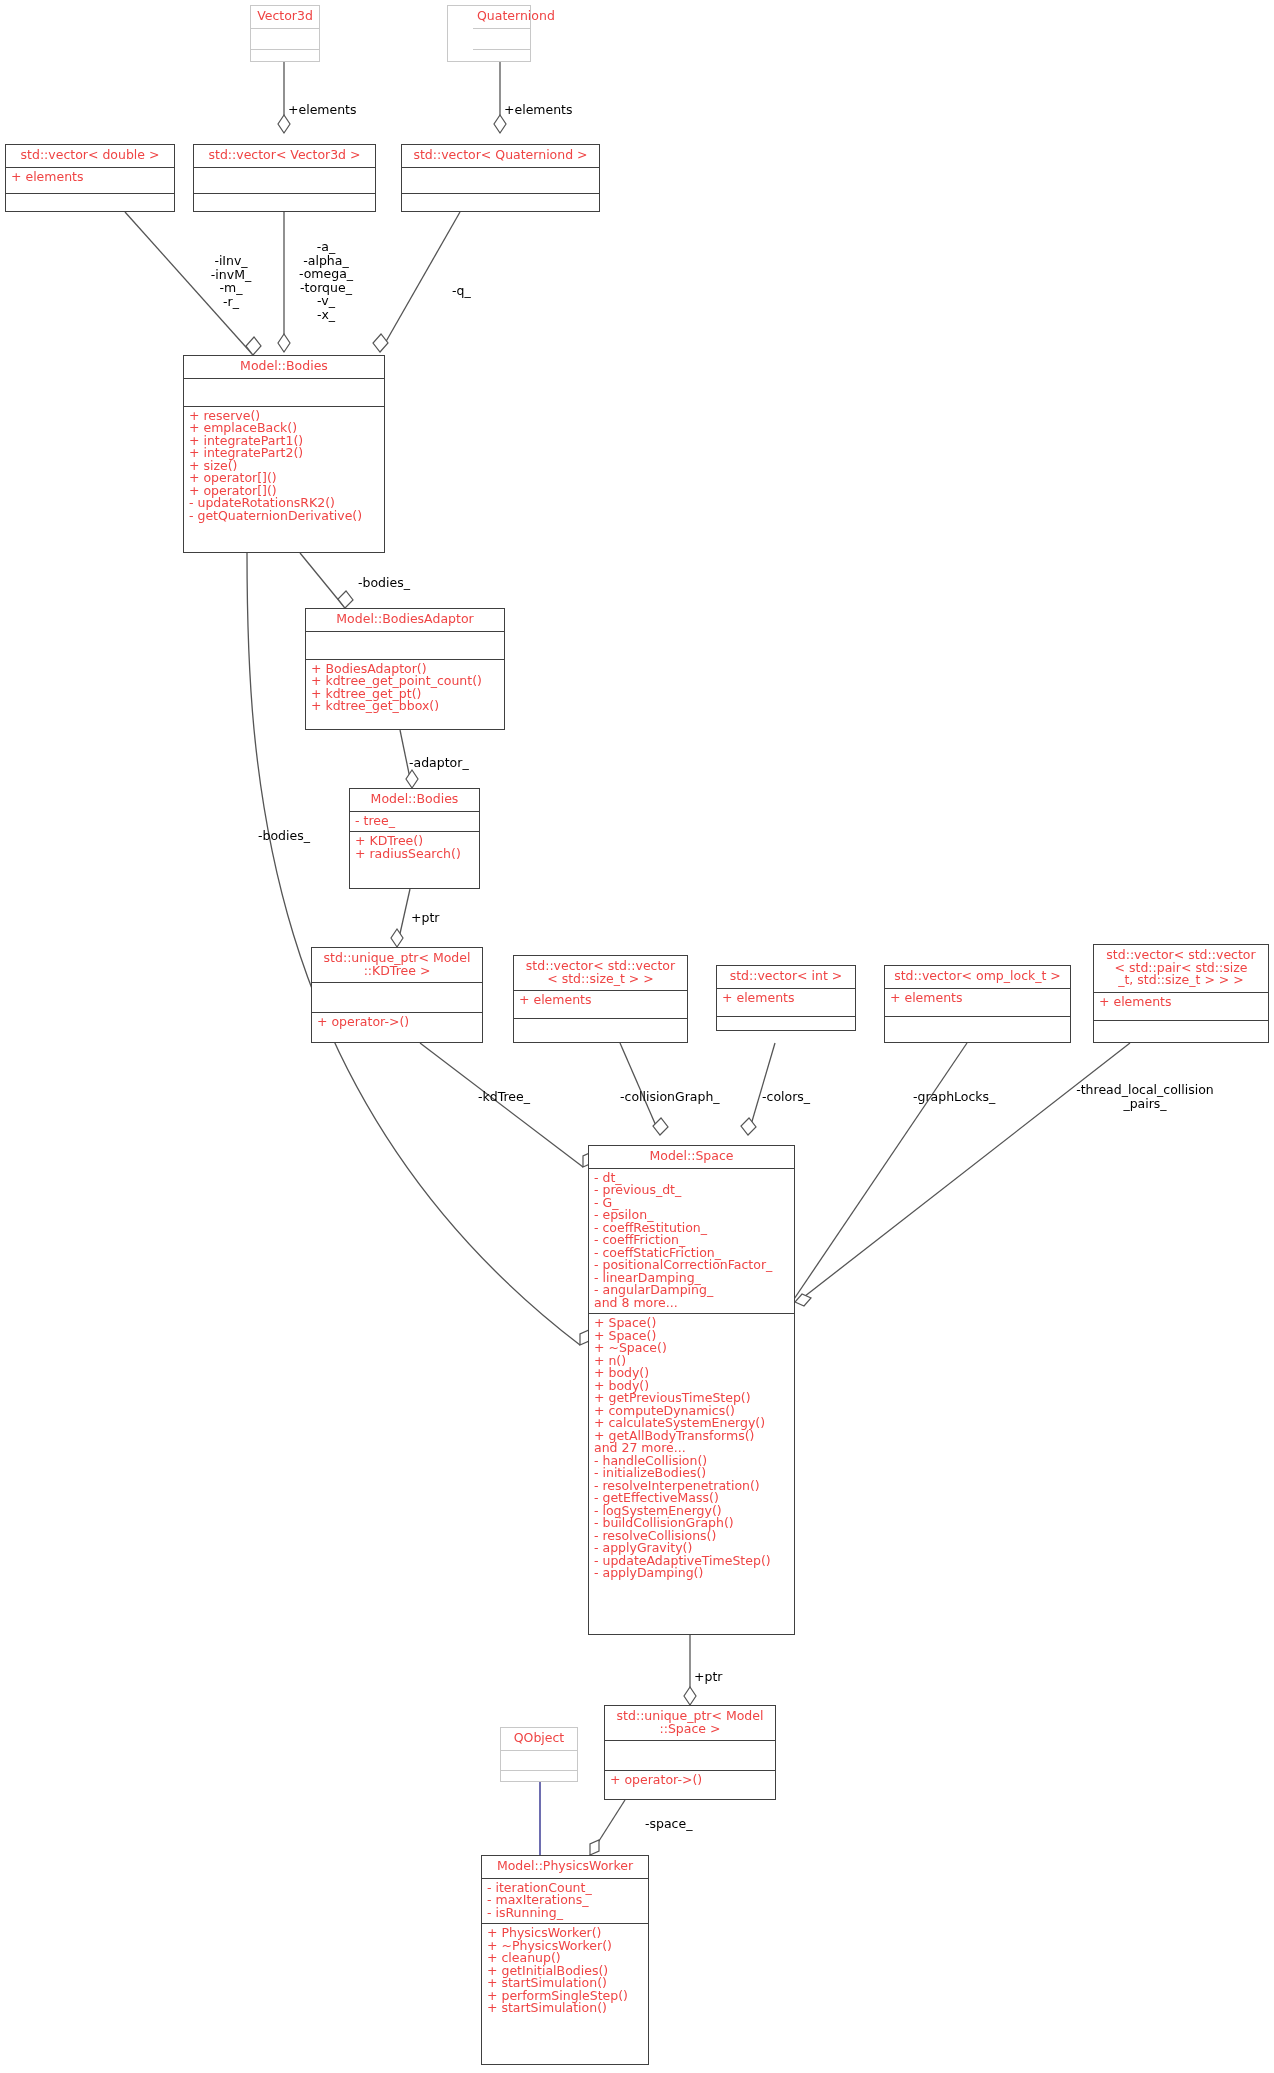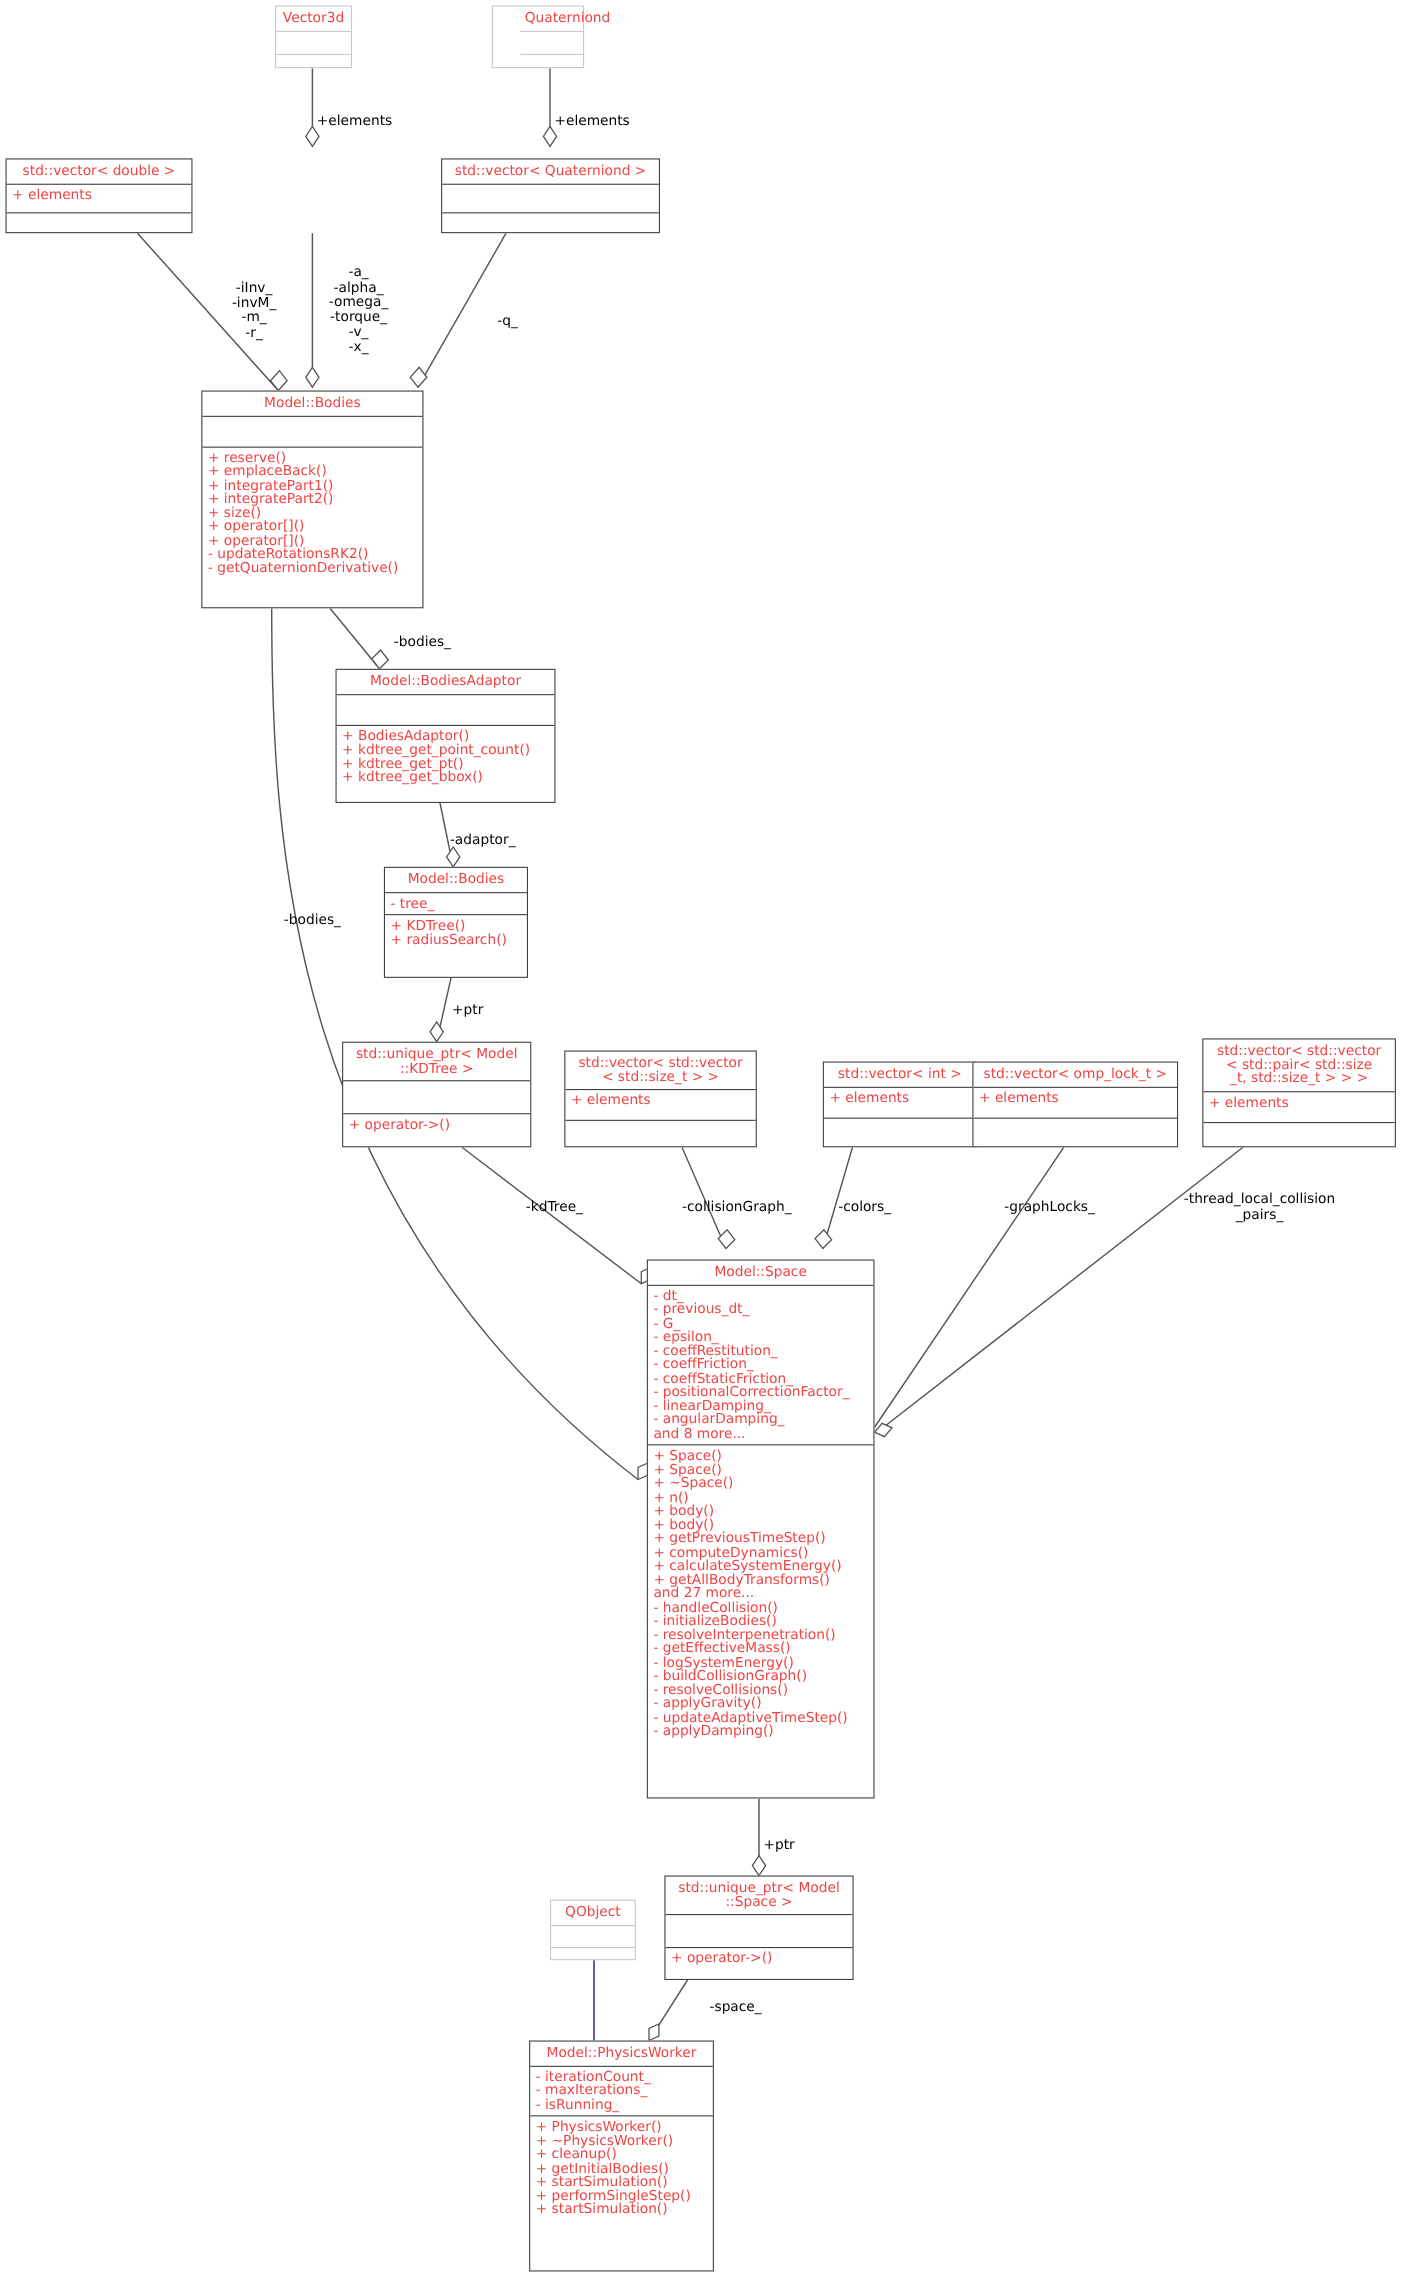--- a/index.html
+++ b/index.html
@@ -156,20 +156,25 @@
     <div class="attrs" style="height:13px;"></div>
     <div class="ops" style="height:13px;"></div>
   </div>
 
   <div class="umlbox" style="left:5px; top:144px; width:170px; height:68px;">
     <div class="title">std::vector&lt; double &gt;</div>
     <div class="attrs" style="height:18px;">+ elements</div>
     <div class="ops" style="height:16px;"></div>
   </div>
 
+  <div class="umlbox" style="left:193px; top:144px; width:183px; height:68px;">
+    <div class="title">std::vector&lt; Vector3d &gt;</div>
+    <div class="attrs" style="height:18px;"></div>
+    <div class="ops" style="height:16px;"></div>
+  </div>
 
   <div class="umlbox" style="left:401px; top:144px; width:199px; height:68px;">
     <div class="title">std::vector&lt; Quaterniond &gt;</div>
     <div class="attrs" style="height:18px;"></div>
     <div class="ops" style="height:16px;"></div>
   </div>
 
   <div class="umlbox" style="left:183px; top:355px; width:202px; height:198px;">
     <div class="title">Model::Bodies</div>
     <div class="attrs" style="height:20px;"></div>
@@ -195,21 +200,21 @@
     <div class="ops"><span class="row">+ operator-&gt;()</span></div>
   </div>
 
   <div class="umlbox" style="left:513px; top:955px; width:175px; height:88px;">
     <div class="title">std::vector&lt; std::vector
 &lt; std::size_t &gt; &gt;</div>
     <div class="attrs" style="height:20px;">+ elements</div>
     <div class="ops" style="height:18px;"></div>
   </div>
 
-  <div class="umlbox" style="left:748px; top:965px; width:140px; height:78px;">
+  <div class="umlbox" style="left:716px; top:965px; width:140px; height:66px;">
     <div class="title">std::vector&lt; int &gt;</div>
     <div class="attrs" style="height:20px;">+ elements</div>
     <div class="ops" style="height:17px;"></div>
   </div>
 
   <div class="umlbox" style="left:884px; top:965px; width:187px; height:78px;">
     <div class="title">std::vector&lt; omp_lock_t &gt;</div>
     <div class="attrs" style="height:20px;">+ elements</div>
     <div class="ops" style="height:17px;"></div>
   </div>

